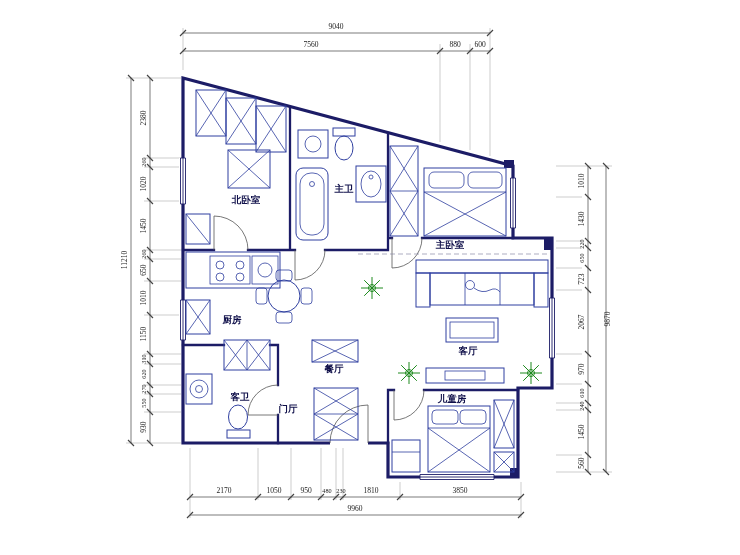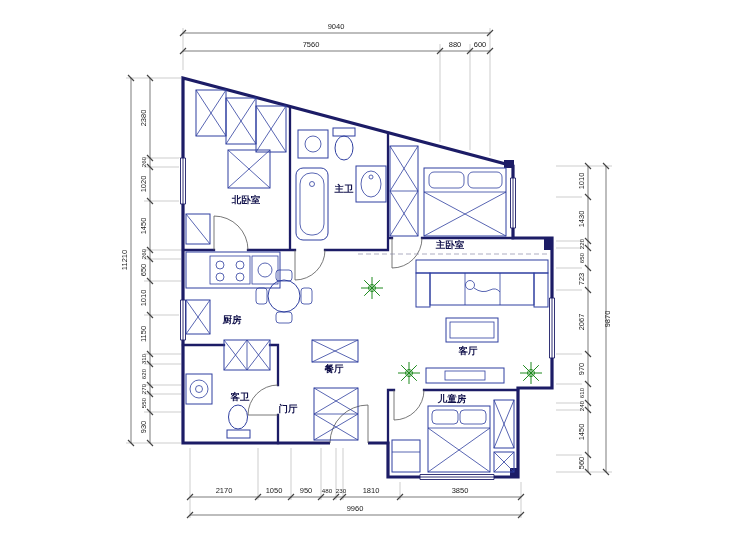--- a/index.html
+++ b/index.html
@@ -1,17 +1,17 @@
 <!DOCTYPE html>
 <html><head>
 <meta charset="utf-8">
 <style>
   html,body{margin:0;padding:0;background:#ffffff;}
   .stage{position:relative;width:740px;height:555px;background:#ffffff;overflow:hidden;
-         font-family:Liberation Sans, sans-serif;}
+         font-family:Liberation Serif, serif;}
   svg{display:block}
   .wall{stroke:#1c1c66;stroke-width:3.2;fill:none;stroke-linejoin:miter;stroke-linecap:square}
   .wall2{stroke:#1c1c66;stroke-width:2.3;fill:none;stroke-linecap:square}
   .win{stroke:#1c1c66;stroke-width:.9;fill:none}
   .furn{stroke:#2f3fa0;stroke-width:1;fill:none}
   .furnf{stroke:#2f3fa0;stroke-width:.8;fill:none}
   .door{stroke:#555;stroke-width:.8;fill:none}
   .dimline{stroke:#444;stroke-width:.7;fill:none}
   .tick{stroke:#444;stroke-width:1.2;fill:none}
   .ext{stroke:#9a9a9a;stroke-width:.5;fill:none}

